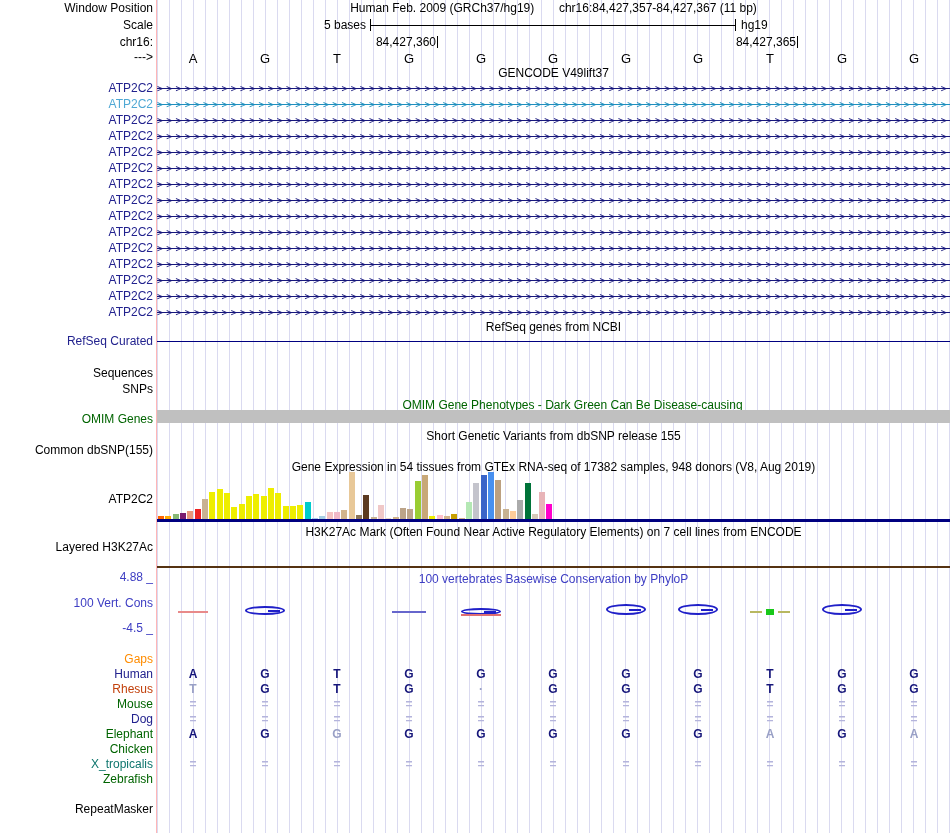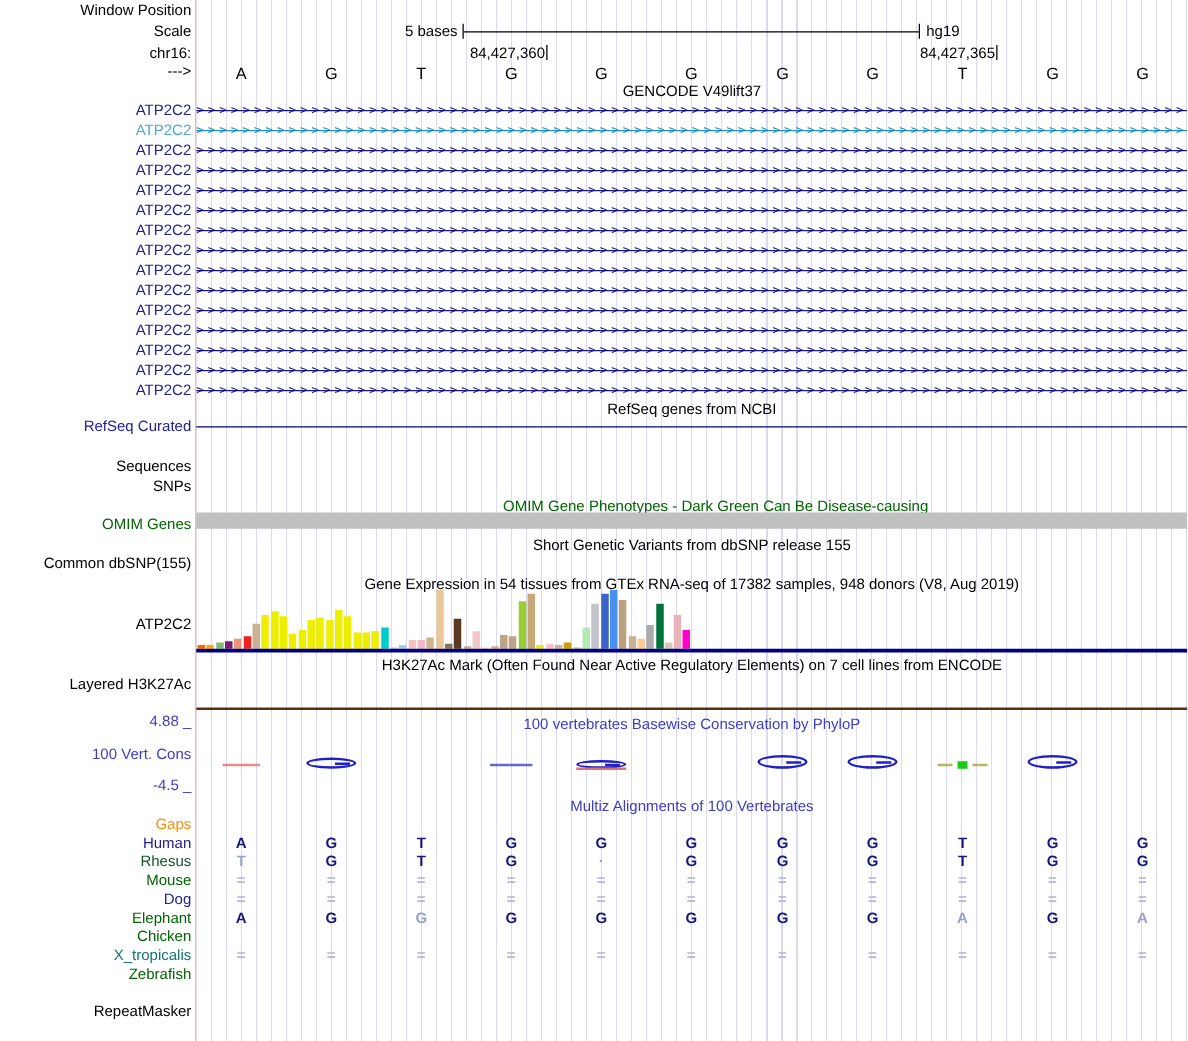--- a/index.html
+++ b/index.html
@@ -23,20 +23,25 @@
   .tick{position:absolute;width:1px;height:12px;background:#000;}
 </style>
 </head>
 <body>
 
 <div id="root">
   <div class="grid"></div>
   <div class="pink"></div>
 
   <div class="L lab" style="top:2px">Window Position</div>
+  <div class="L ttl" style="top:2px">
+    <span>Human Feb. 2009 (GRCh37/hg19)</span>
+    <span style="display:inline-block;width:18px"></span>
+    <span>chr16:84,427,357-84,427,367 (11 bp)</span>
+  </div>
 
   <div class="L lab" style="top:19px">Scale</div>
   <div class="L" style="top:19px;left:280px;width:86px;text-align:right">5 bases</div>
   <div class="scalebar"></div>
   <div class="L" style="top:19px;left:741px">hg19</div>
 
   <div class="L lab" style="top:36px">chr16:</div>
   <div class="L" style="top:36px;left:350px;width:86px;text-align:right">84,427,360</div>
   <div class="tick" style="left:437px;top:36px"></div>
   <div class="L" style="top:36px;left:710px;width:86px;text-align:right">84,427,365</div>
@@ -237,36 +242,35 @@
       <div style="position: absolute; left: 749.765px; top: 608px; width: 40px; height: 8px;">
         <div style="position: absolute; left: 0px; top: 3px; width: 12px; height: 2px; background: rgb(184, 184, 96);"></div>
         <div style="position: absolute; left: 16px; top: 1px; width: 8px; height: 6px; background: rgb(25, 200, 25);"></div>
         <div style="position: absolute; right: 0px; top: 3px; width: 12px; height: 2px; background: rgb(184, 184, 96);"></div>
       </div>
       <div style="position: absolute; left: 821.855px; top: 604px; width: 40px; height: 11px; border: 2px solid rgb(32, 32, 200); border-radius: 50%; box-sizing: border-box;">
         <div style="position: absolute; right: 3px; top: 50%; margin-top: -1px; width: 12px; height: 2px; background: rgb(32, 32, 200);"></div>
       </div>
     </div>
 
-  <div class="L ttl blue" style="top:639px">Multiz Alignments of 100 Vertebrates</div>
   <div id="multiz">
       <div style="position: absolute; right: 797px; top: 652px; font-size: 12px; text-align: right; color: rgb(255, 140, 0); white-space: nowrap;">Gaps</div>
       <div style="position: absolute; right: 797px; top: 667px; font-size: 12px; text-align: right; color: rgb(34, 34, 142); white-space: nowrap;">Human</div>
       <div style="position: absolute; left: 157px; top: 667px; width: 72px; text-align: center; font-size: 12px; font-weight: bold; color: rgb(22, 22, 122);">A</div>
       <div style="position: absolute; left: 229px; top: 667px; width: 72px; text-align: center; font-size: 12px; font-weight: bold; color: rgb(22, 22, 122);">G</div>
       <div style="position: absolute; left: 301px; top: 667px; width: 72px; text-align: center; font-size: 12px; font-weight: bold; color: rgb(22, 22, 122);">T</div>
       <div style="position: absolute; left: 373px; top: 667px; width: 72px; text-align: center; font-size: 12px; font-weight: bold; color: rgb(22, 22, 122);">G</div>
       <div style="position: absolute; left: 445px; top: 667px; width: 72px; text-align: center; font-size: 12px; font-weight: bold; color: rgb(22, 22, 122);">G</div>
       <div style="position: absolute; left: 517px; top: 667px; width: 72px; text-align: center; font-size: 12px; font-weight: bold; color: rgb(22, 22, 122);">G</div>
       <div style="position: absolute; left: 590px; top: 667px; width: 72px; text-align: center; font-size: 12px; font-weight: bold; color: rgb(22, 22, 122);">G</div>
       <div style="position: absolute; left: 662px; top: 667px; width: 72px; text-align: center; font-size: 12px; font-weight: bold; color: rgb(22, 22, 122);">G</div>
       <div style="position: absolute; left: 734px; top: 667px; width: 72px; text-align: center; font-size: 12px; font-weight: bold; color: rgb(22, 22, 122);">T</div>
       <div style="position: absolute; left: 806px; top: 667px; width: 72px; text-align: center; font-size: 12px; font-weight: bold; color: rgb(22, 22, 122);">G</div>
       <div style="position: absolute; left: 878px; top: 667px; width: 72px; text-align: center; font-size: 12px; font-weight: bold; color: rgb(22, 22, 122);">G</div>
-      <div style="position: absolute; right: 797px; top: 682px; font-size: 12px; text-align: right; color: #14532d; white-space: nowrap;">Rhesus</div>
+      <div style="position: absolute; right: 797px; top: 682px; font-size: 12px; text-align: right; color: #c2410c; white-space: nowrap;">Rhesus</div>
       <div style="position: absolute; left: 157px; top: 682px; width: 72px; text-align: center; font-size: 12px; font-weight: bold; color: rgb(153, 160, 198);">T</div>
       <div style="position: absolute; left: 229px; top: 682px; width: 72px; text-align: center; font-size: 12px; font-weight: bold; color: rgb(22, 22, 122);">G</div>
       <div style="position: absolute; left: 301px; top: 682px; width: 72px; text-align: center; font-size: 12px; font-weight: bold; color: rgb(22, 22, 122);">T</div>
       <div style="position: absolute; left: 373px; top: 682px; width: 72px; text-align: center; font-size: 12px; font-weight: bold; color: rgb(22, 22, 122);">G</div>
       <div style="position: absolute; left: 445px; top: 682px; width: 72px; text-align: center; font-size: 12px; font-weight: bold; color: rgb(153, 160, 198);">·</div>
       <div style="position: absolute; left: 517px; top: 682px; width: 72px; text-align: center; font-size: 12px; font-weight: bold; color: rgb(22, 22, 122);">G</div>
       <div style="position: absolute; left: 590px; top: 682px; width: 72px; text-align: center; font-size: 12px; font-weight: bold; color: rgb(22, 22, 122);">G</div>
       <div style="position: absolute; left: 662px; top: 682px; width: 72px; text-align: center; font-size: 12px; font-weight: bold; color: rgb(22, 22, 122);">G</div>
       <div style="position: absolute; left: 734px; top: 682px; width: 72px; text-align: center; font-size: 12px; font-weight: bold; color: rgb(22, 22, 122);">T</div>
       <div style="position: absolute; left: 806px; top: 682px; width: 72px; text-align: center; font-size: 12px; font-weight: bold; color: rgb(22, 22, 122);">G</div>

